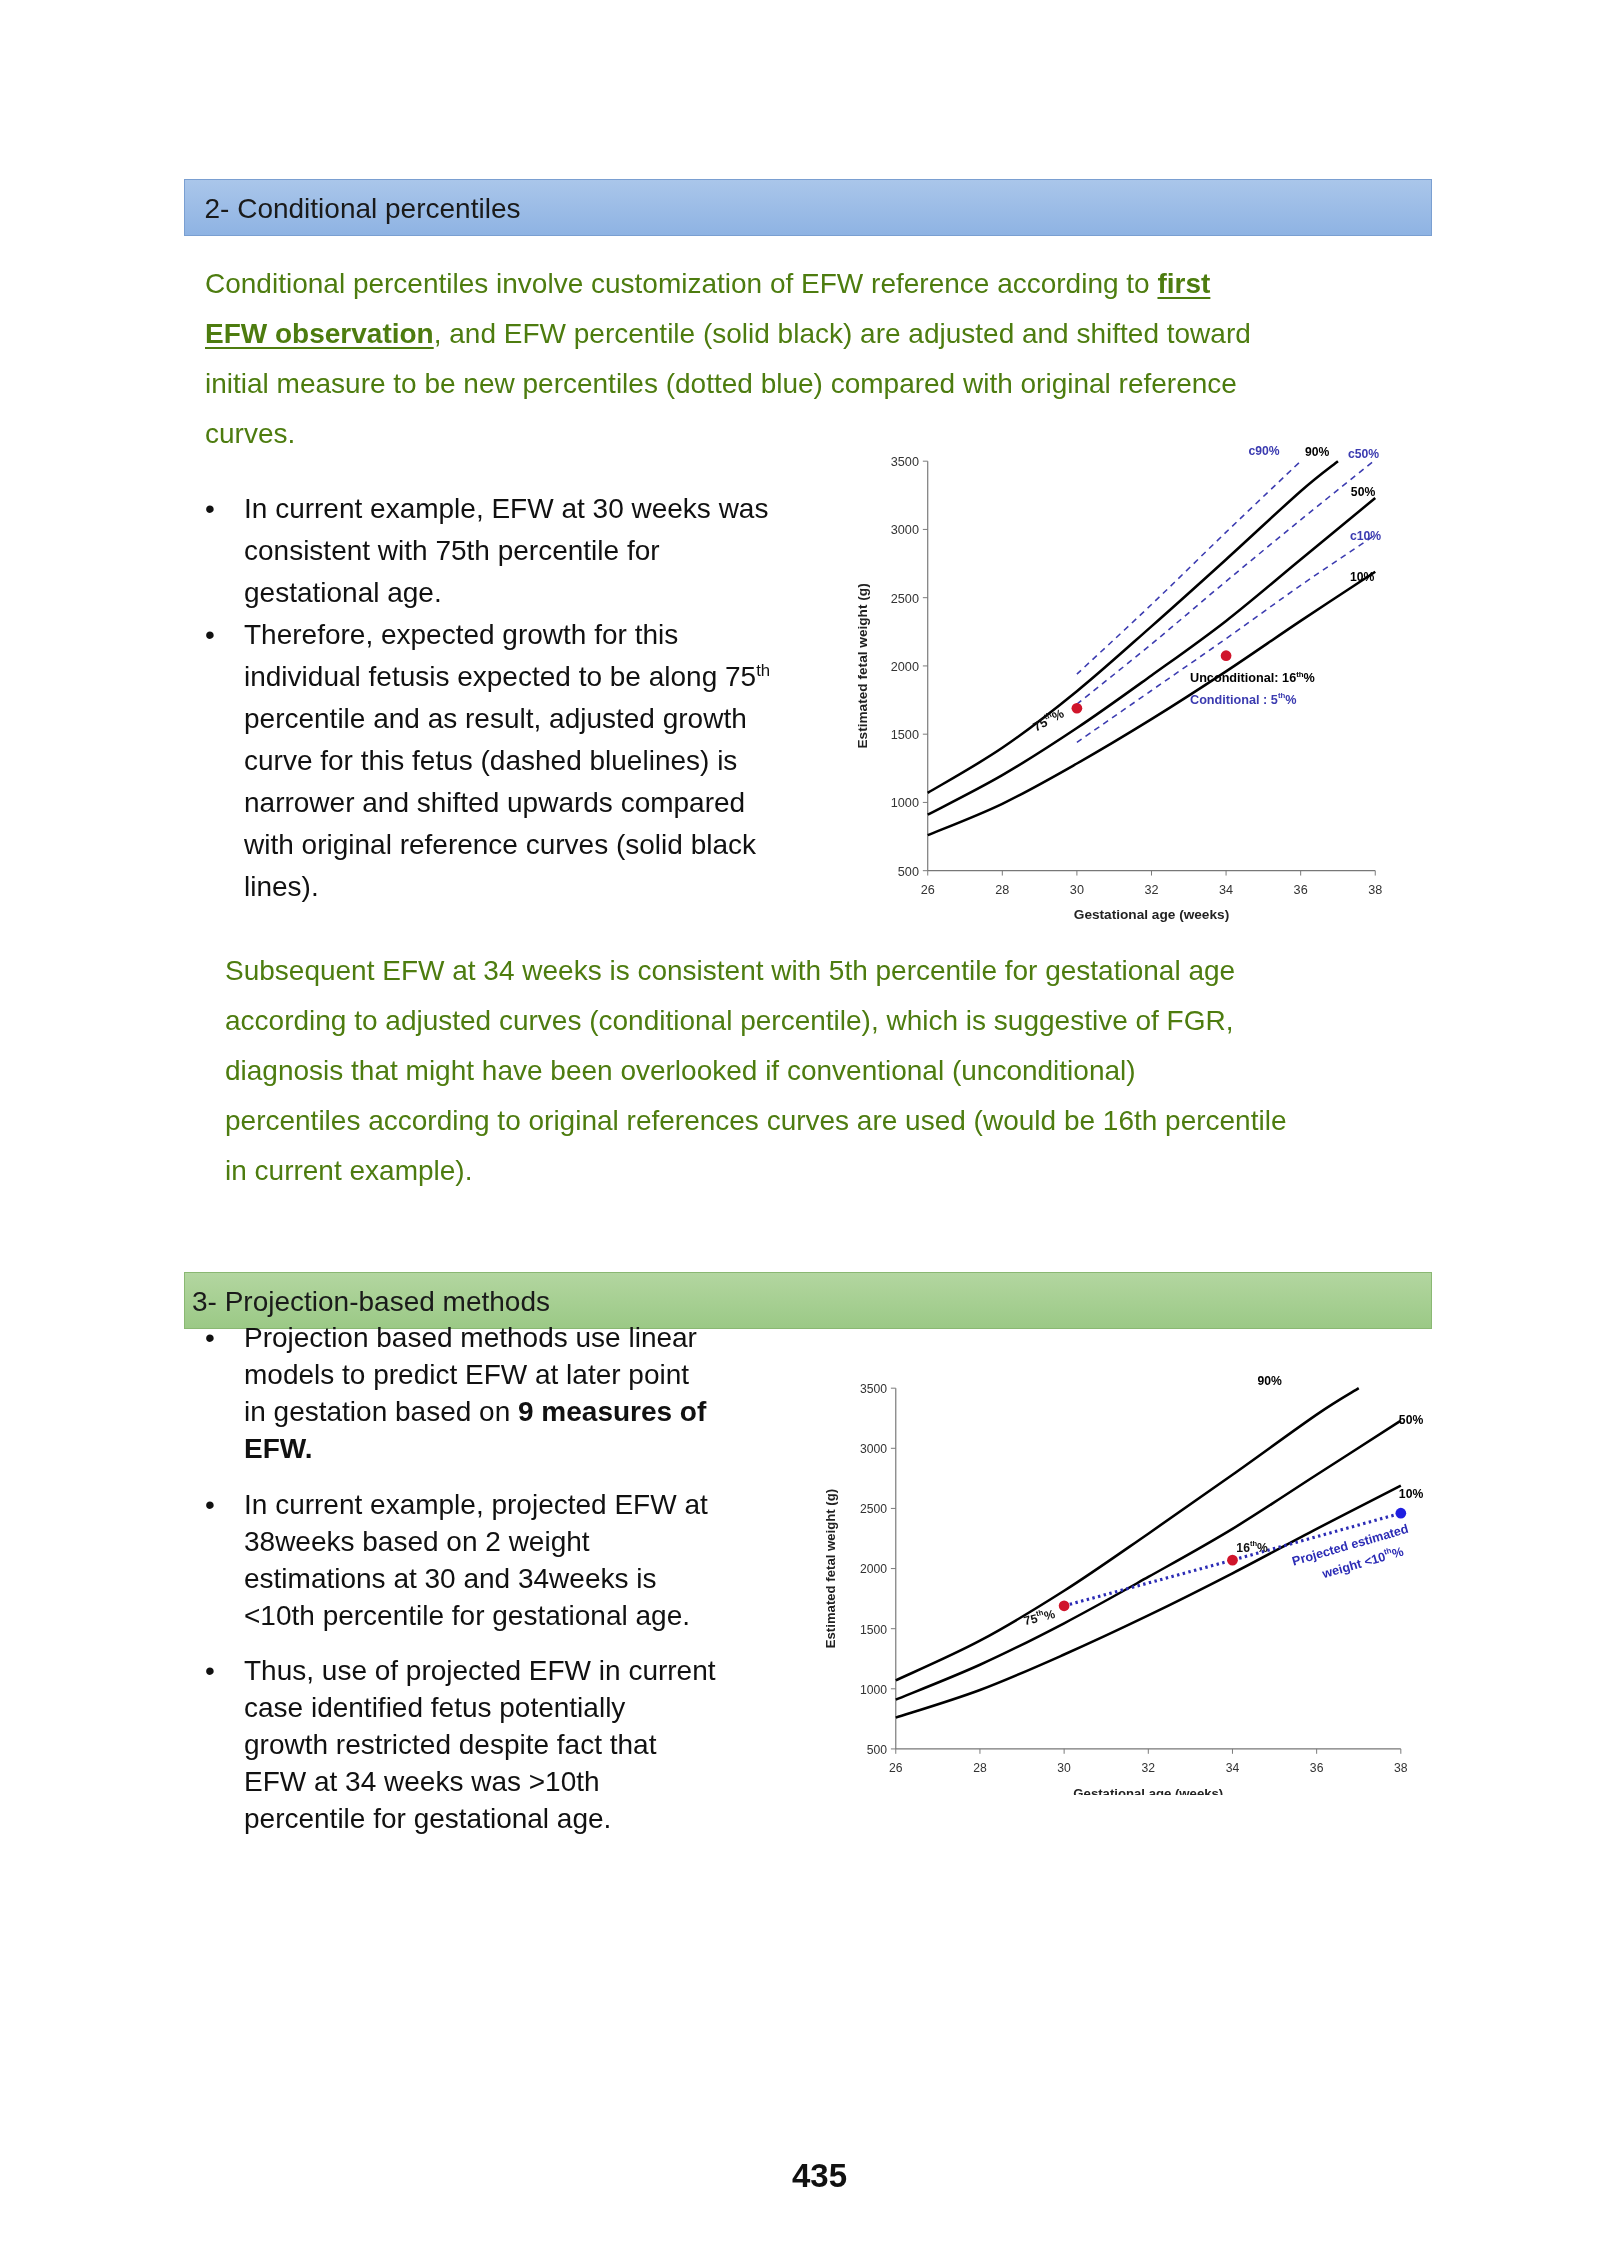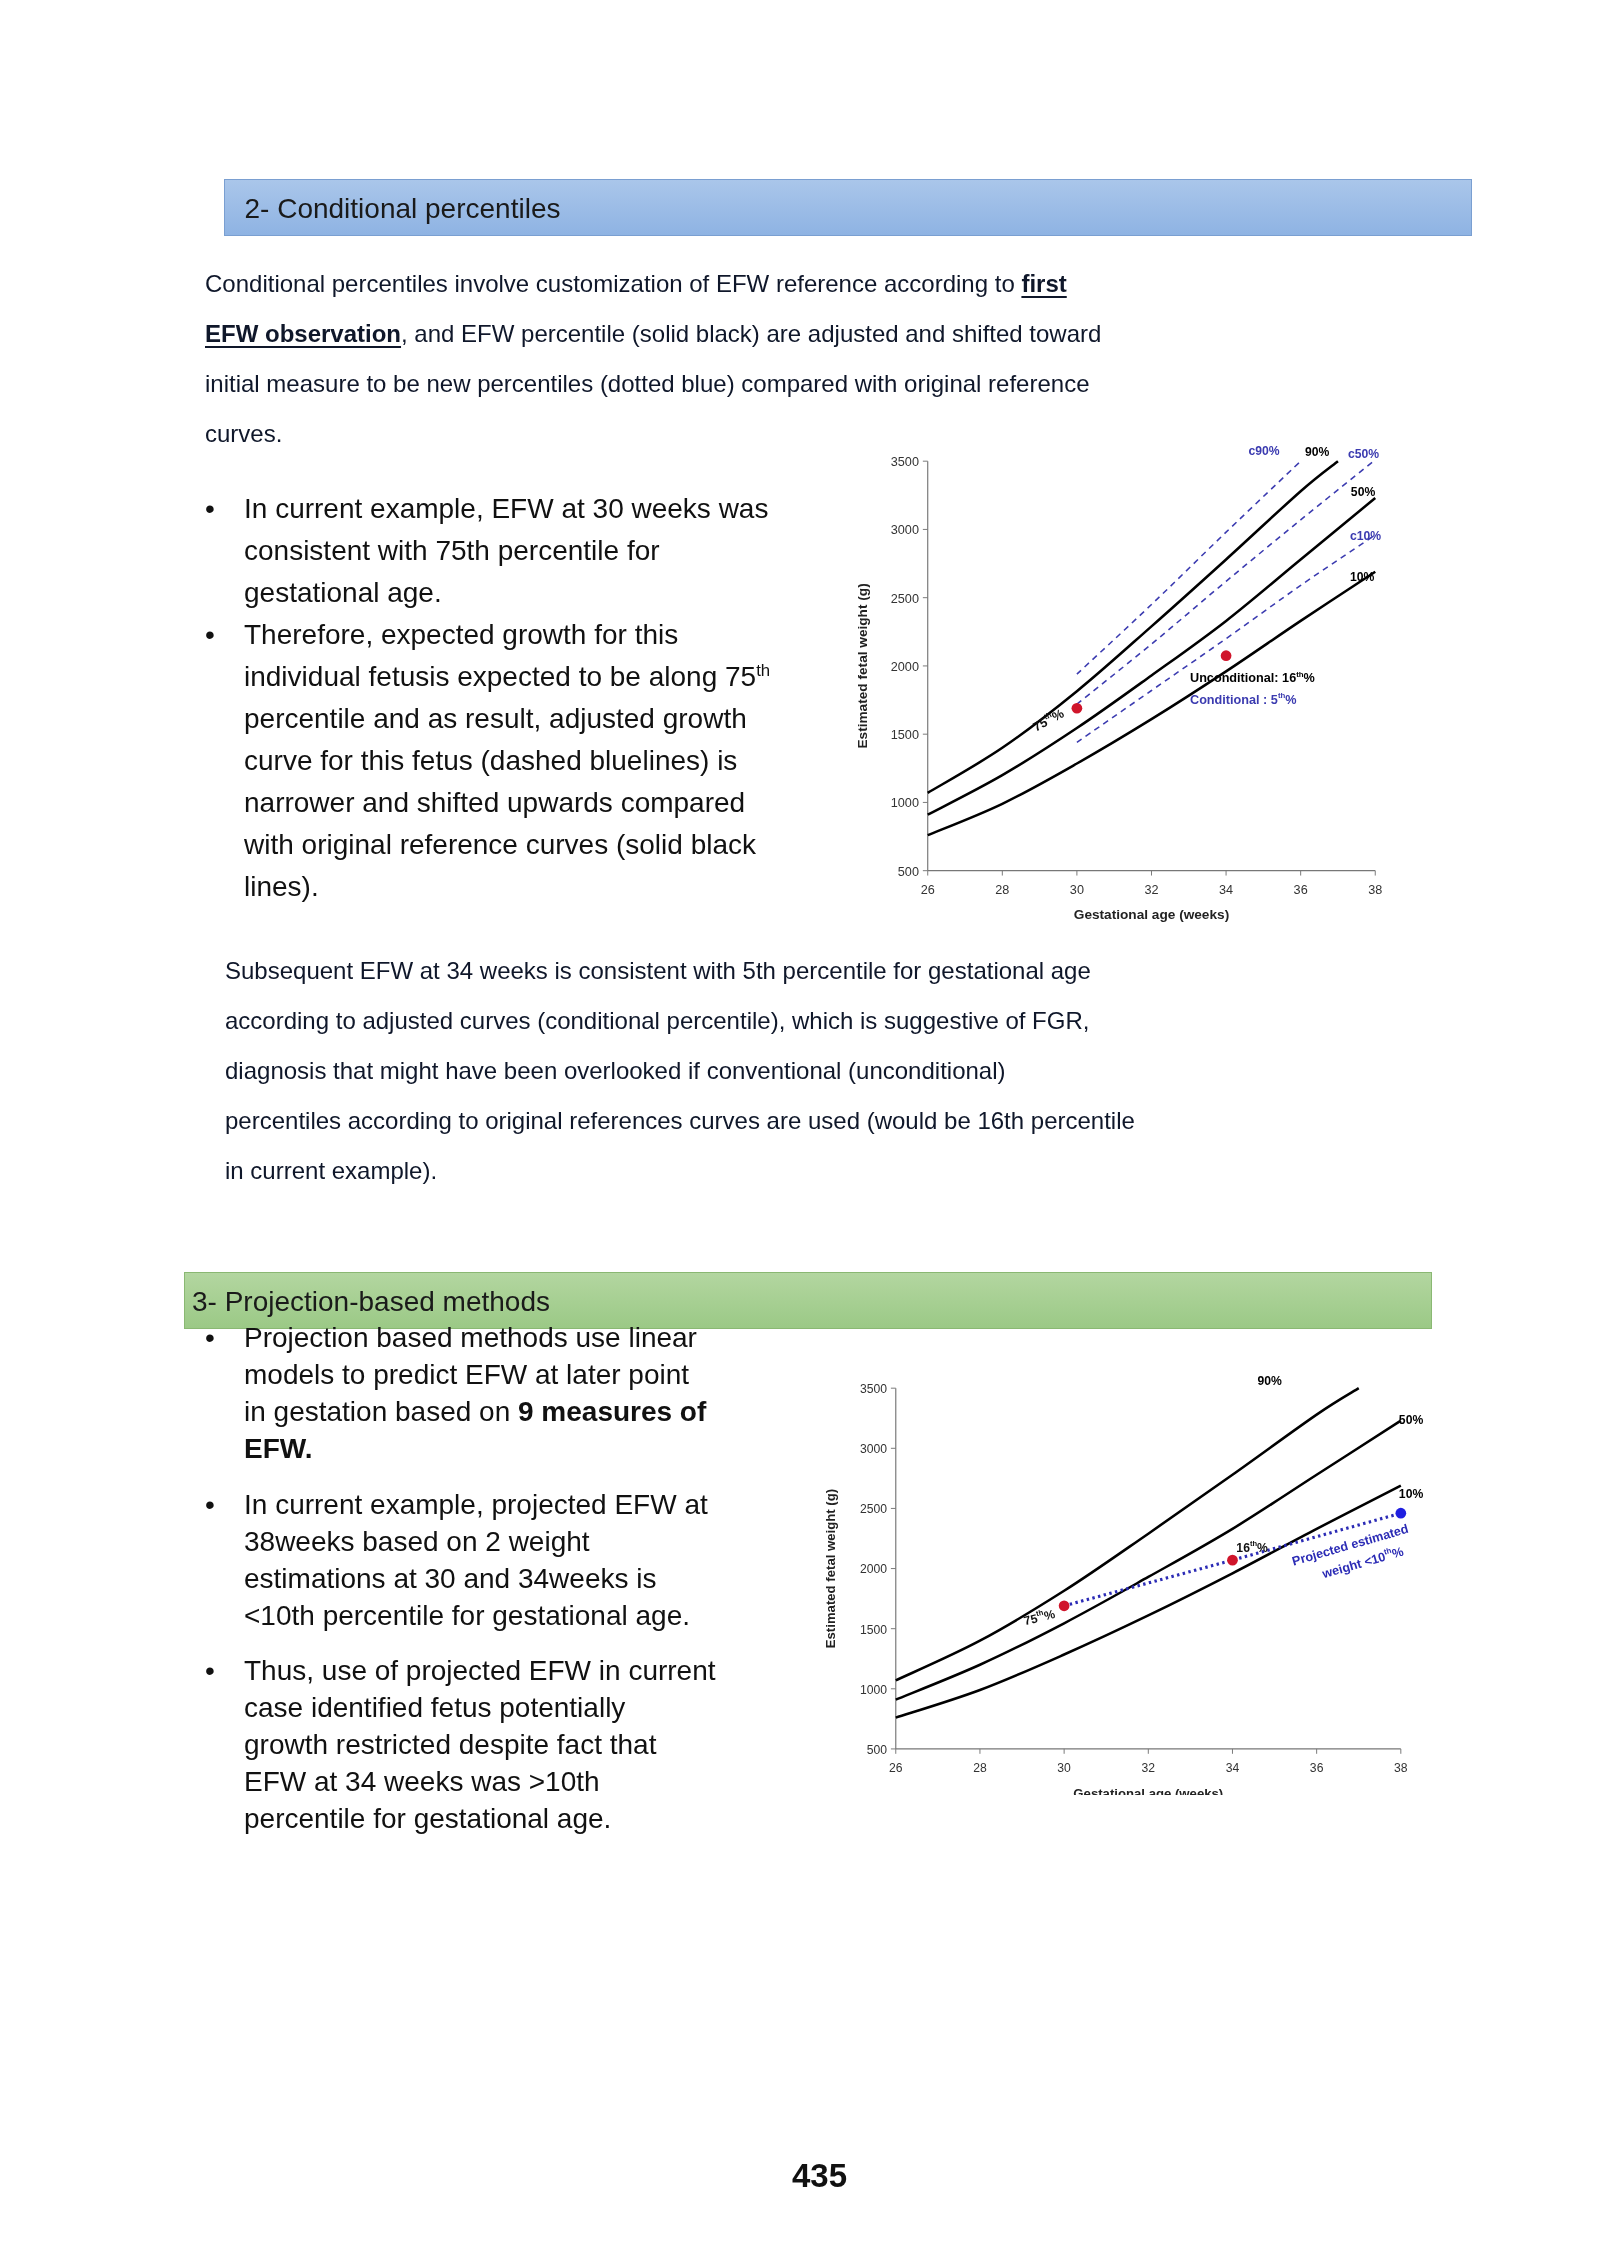--- a/index.html
+++ b/index.html
@@ -1,23 +1,23 @@
 <!DOCTYPE html>
 <html><head>
   <meta charset="utf-8">
   <style>
     html, body { margin: 0; padding: 0; background: #ffffff; }
     body { width: 1619px; height: 2263px; position: relative; overflow: hidden;
            font-family: "Liberation Sans", "DejaVu Sans", sans-serif; color: #111; }
     .abs { position: absolute; }
     .section-header { position: absolute; left: 184px; width: 1248px; height: 57px;
       box-sizing: border-box; padding-left: 19.5px; font-size: 28px; line-height: 57px; color: #1a1a1a; }
-    .hdr-blue { top: 179px; background: linear-gradient(#aac6ea, #8eb3e3); border: 1px solid #7a9fd1; margin-left: 40px; }
+    .hdr-blue { top: 179px; background: linear-gradient(#aac6ea, #8eb3e3); border: 1px solid #7a9fd1; }
     .hdr-green { top: 1272px; background: linear-gradient(#b3d6a0, #9bc986); border: 1px solid #8ab873; padding-left: 7px; }
-    .para { position: absolute; left: 205px; font-size: 24px; line-height: 50px; color: #0f172a; }
+    .para { position: absolute; left: 205px; font-size: 28px; line-height: 50px; color: #4d7c0f; }
     .para b { font-weight: bold; }
     .para u { text-decoration: underline; text-decoration-thickness: 2px; text-underline-offset: 3.9px; }
     .bullets { position: absolute; left: 205px; margin: 0; padding: 0; list-style: none; font-size: 28px; line-height: 42px; color: #111; }
     .bullets li { position: relative; padding-left: 39px; }
     .bullets li .dot { position: absolute; left: 0; top: 0; width: 19.5px; }
     .bullets2 { position: absolute; left: 205px; margin: 0; padding: 0; list-style: none; font-size: 28px; line-height: 37px; color: #111; }
     .bullets2 li { position: relative; padding-left: 39px; margin-bottom: 18.5px; }
     .bullets2 li .dot { position: absolute; left: 0; top: 0; width: 19.5px; }
     sup { font-size: 0.6em; line-height: 0; }
     .page-num { position: absolute; left: 0; width: 1619px; top: 2157px; text-align: center;

